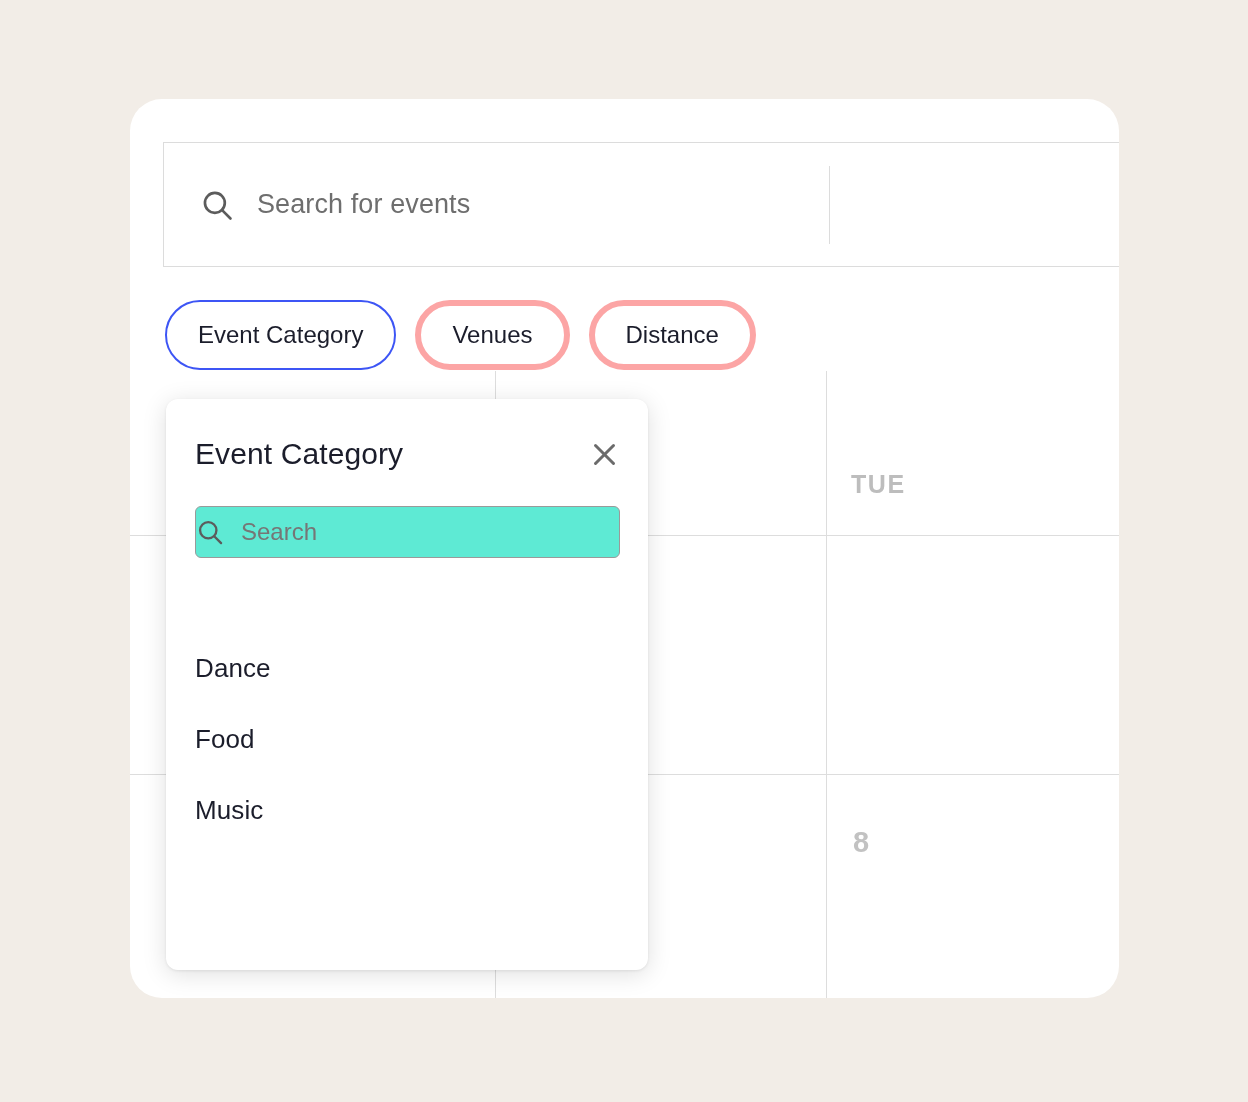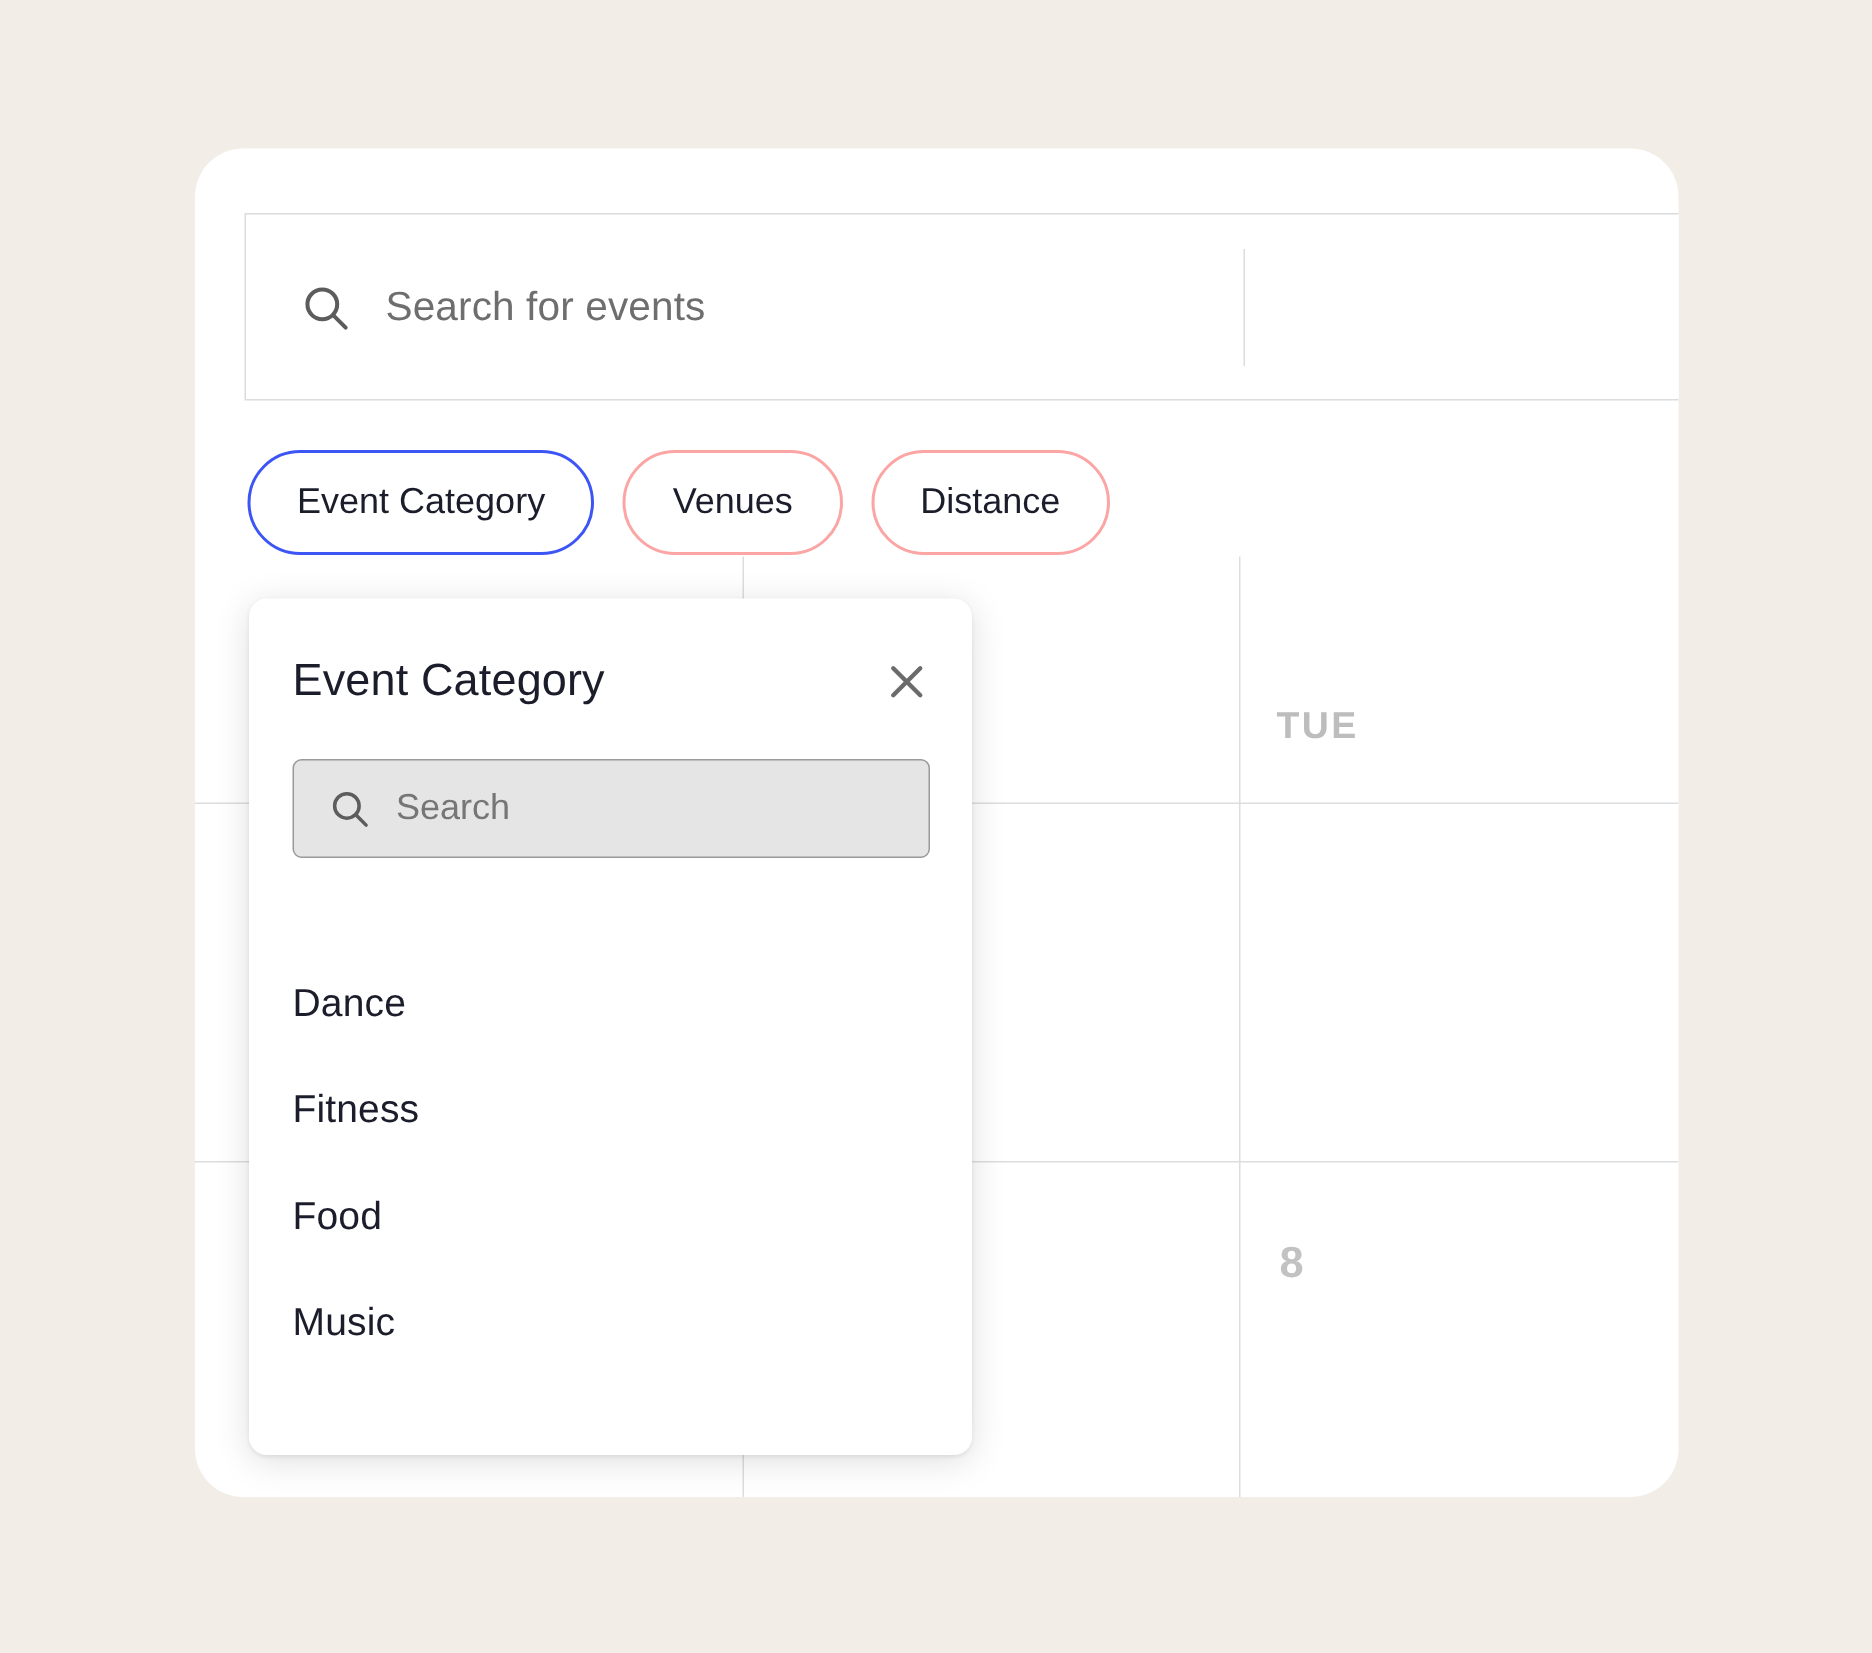--- a/index.html
+++ b/index.html
@@ -107,21 +107,21 @@
     left: 35px;            
     top: 201px;            
     display: flex;
     gap: 19px;
     white-space: nowrap;
   }
 
   .pill {
     height: 70px;
     border-radius: 35px;
-    border: 2px solid #fca5a5;
+    border: 6px solid #fca5a5;
     background: #ffffff;
     display: flex;
     align-items: center;
     justify-content: center;
     padding: 0 31px;
     font-size: 24px;
     color: #1b1d2b;
     font-weight: 400;
     cursor: pointer;
     flex: 0 0 auto;
@@ -210,27 +210,26 @@
     color: #6b6b6b;
     cursor: pointer;
     margin-right: 2px;
   }
 
   .popover-search {
     position: absolute;
     left: 29px;
     top: 107px;
     width: 425px;
-    height: 66px;
+    height: 52px;
     border: 1px solid #9a9a9a;
     border-radius: 6px;
     display: flex;
     align-items: center;
-    padding-left: 23px;
-    background: #e5e5e5;
+    background: #5eead4;
   }
 
   .popover-search .search-icon-wrap {
     width: 28px;
     height: 28px;
     color: #5c5c5c;
   }
 
   .popover-search-placeholder {
     margin-left: 17px;
@@ -333,23 +332,20 @@
       </svg>
     </span>
     <span class="popover-search-placeholder">Search</span>
   </div>
 
   <div class="option-list">
     <div class="option-item">
       <span>Dance</span>
     </div>
     <div class="option-item">
-      <span>Fitness</span>
-    </div>
-    <div class="option-item">
       <span>Food</span>
     </div>
     <div class="option-item">
       <span>Music</span>
     </div>
   </div>
 
 </div>
 
 </body></html>

